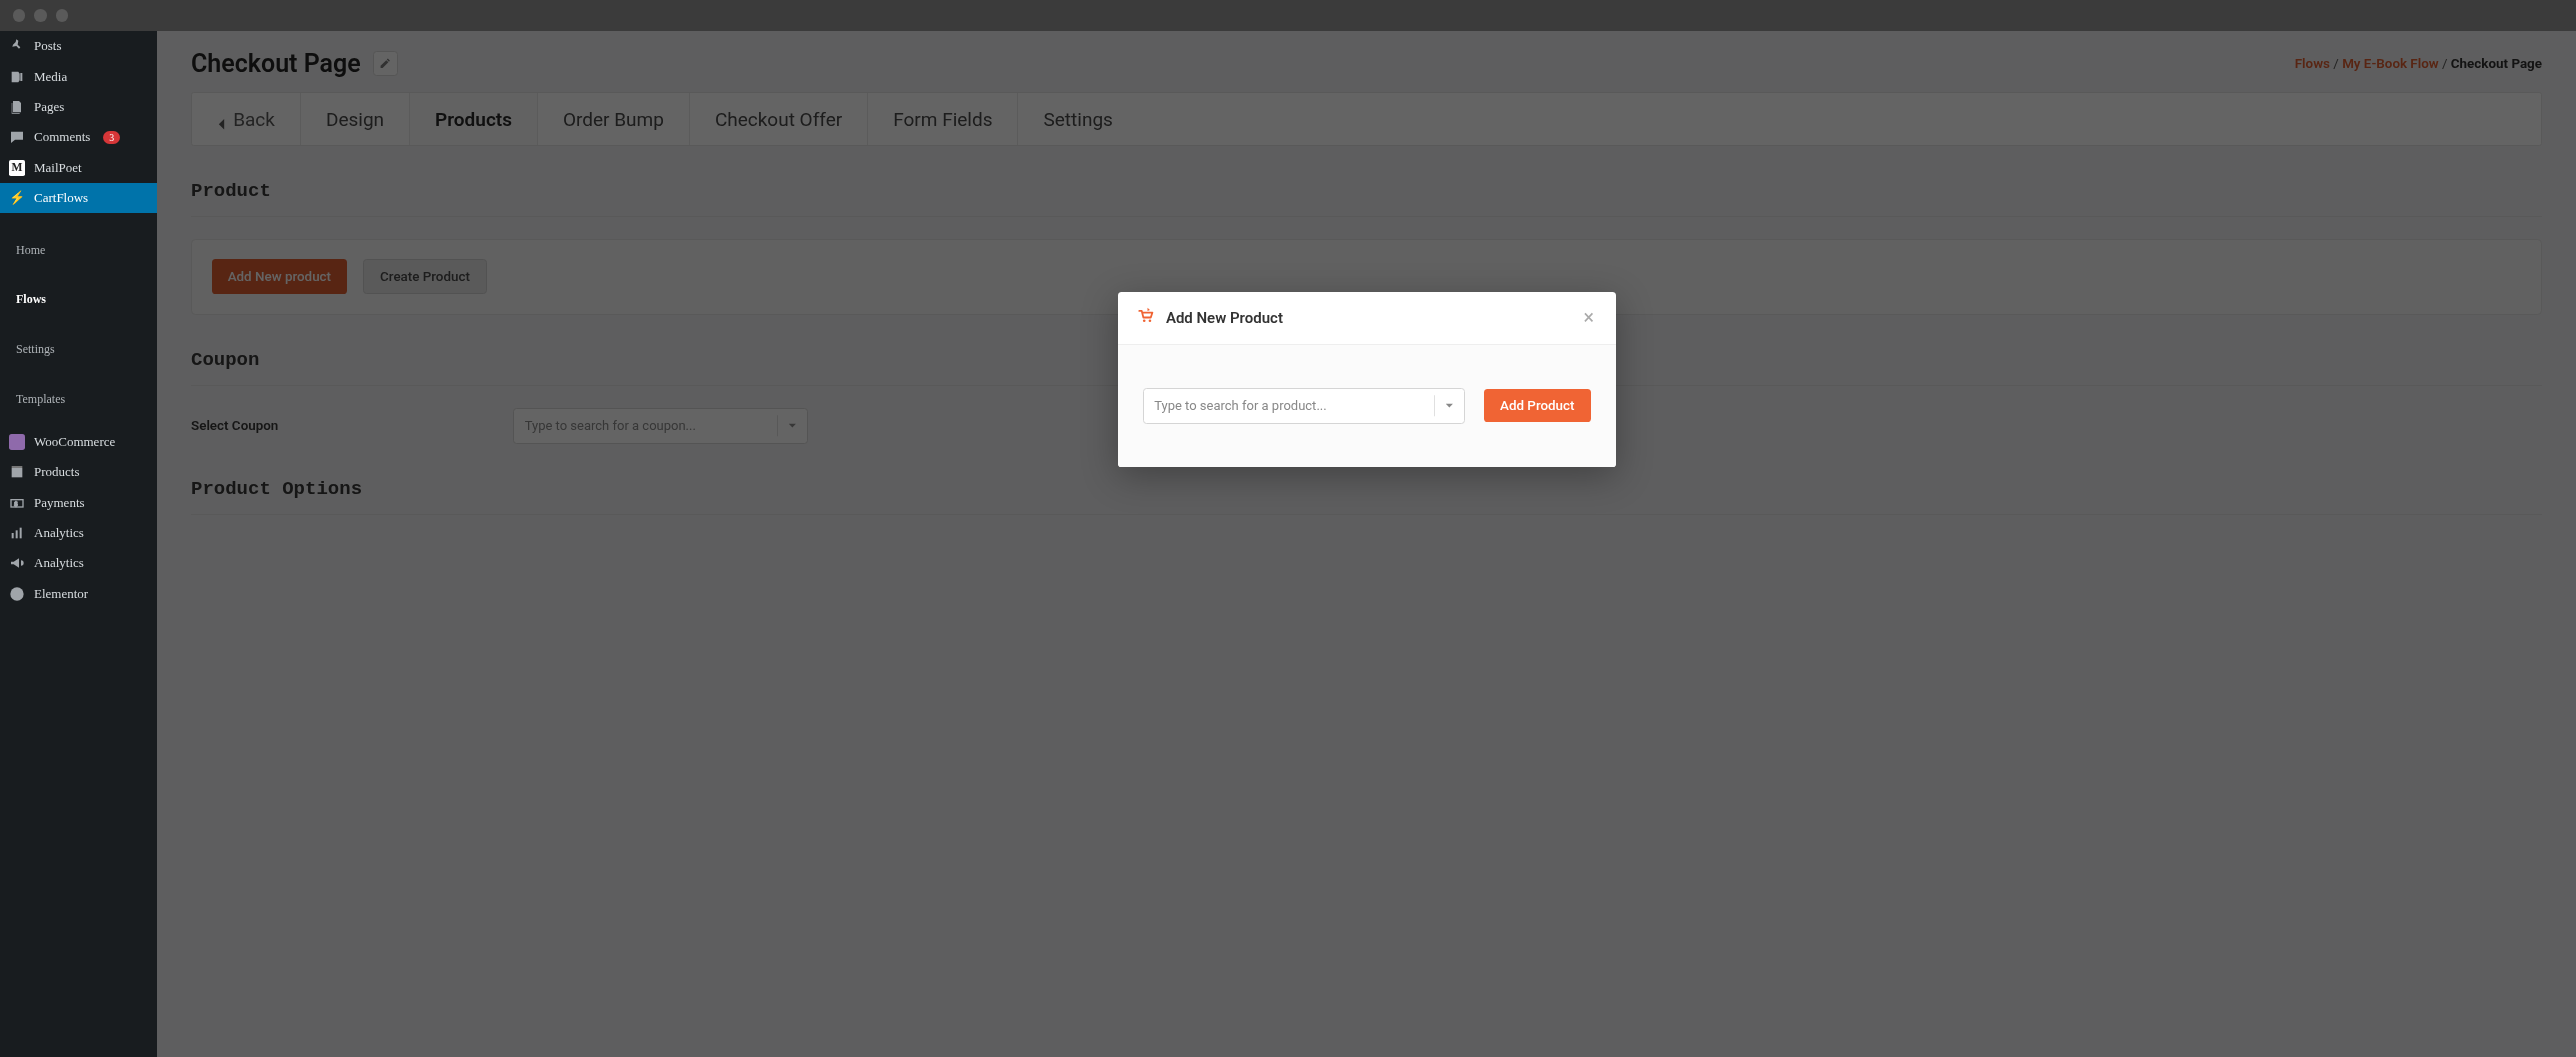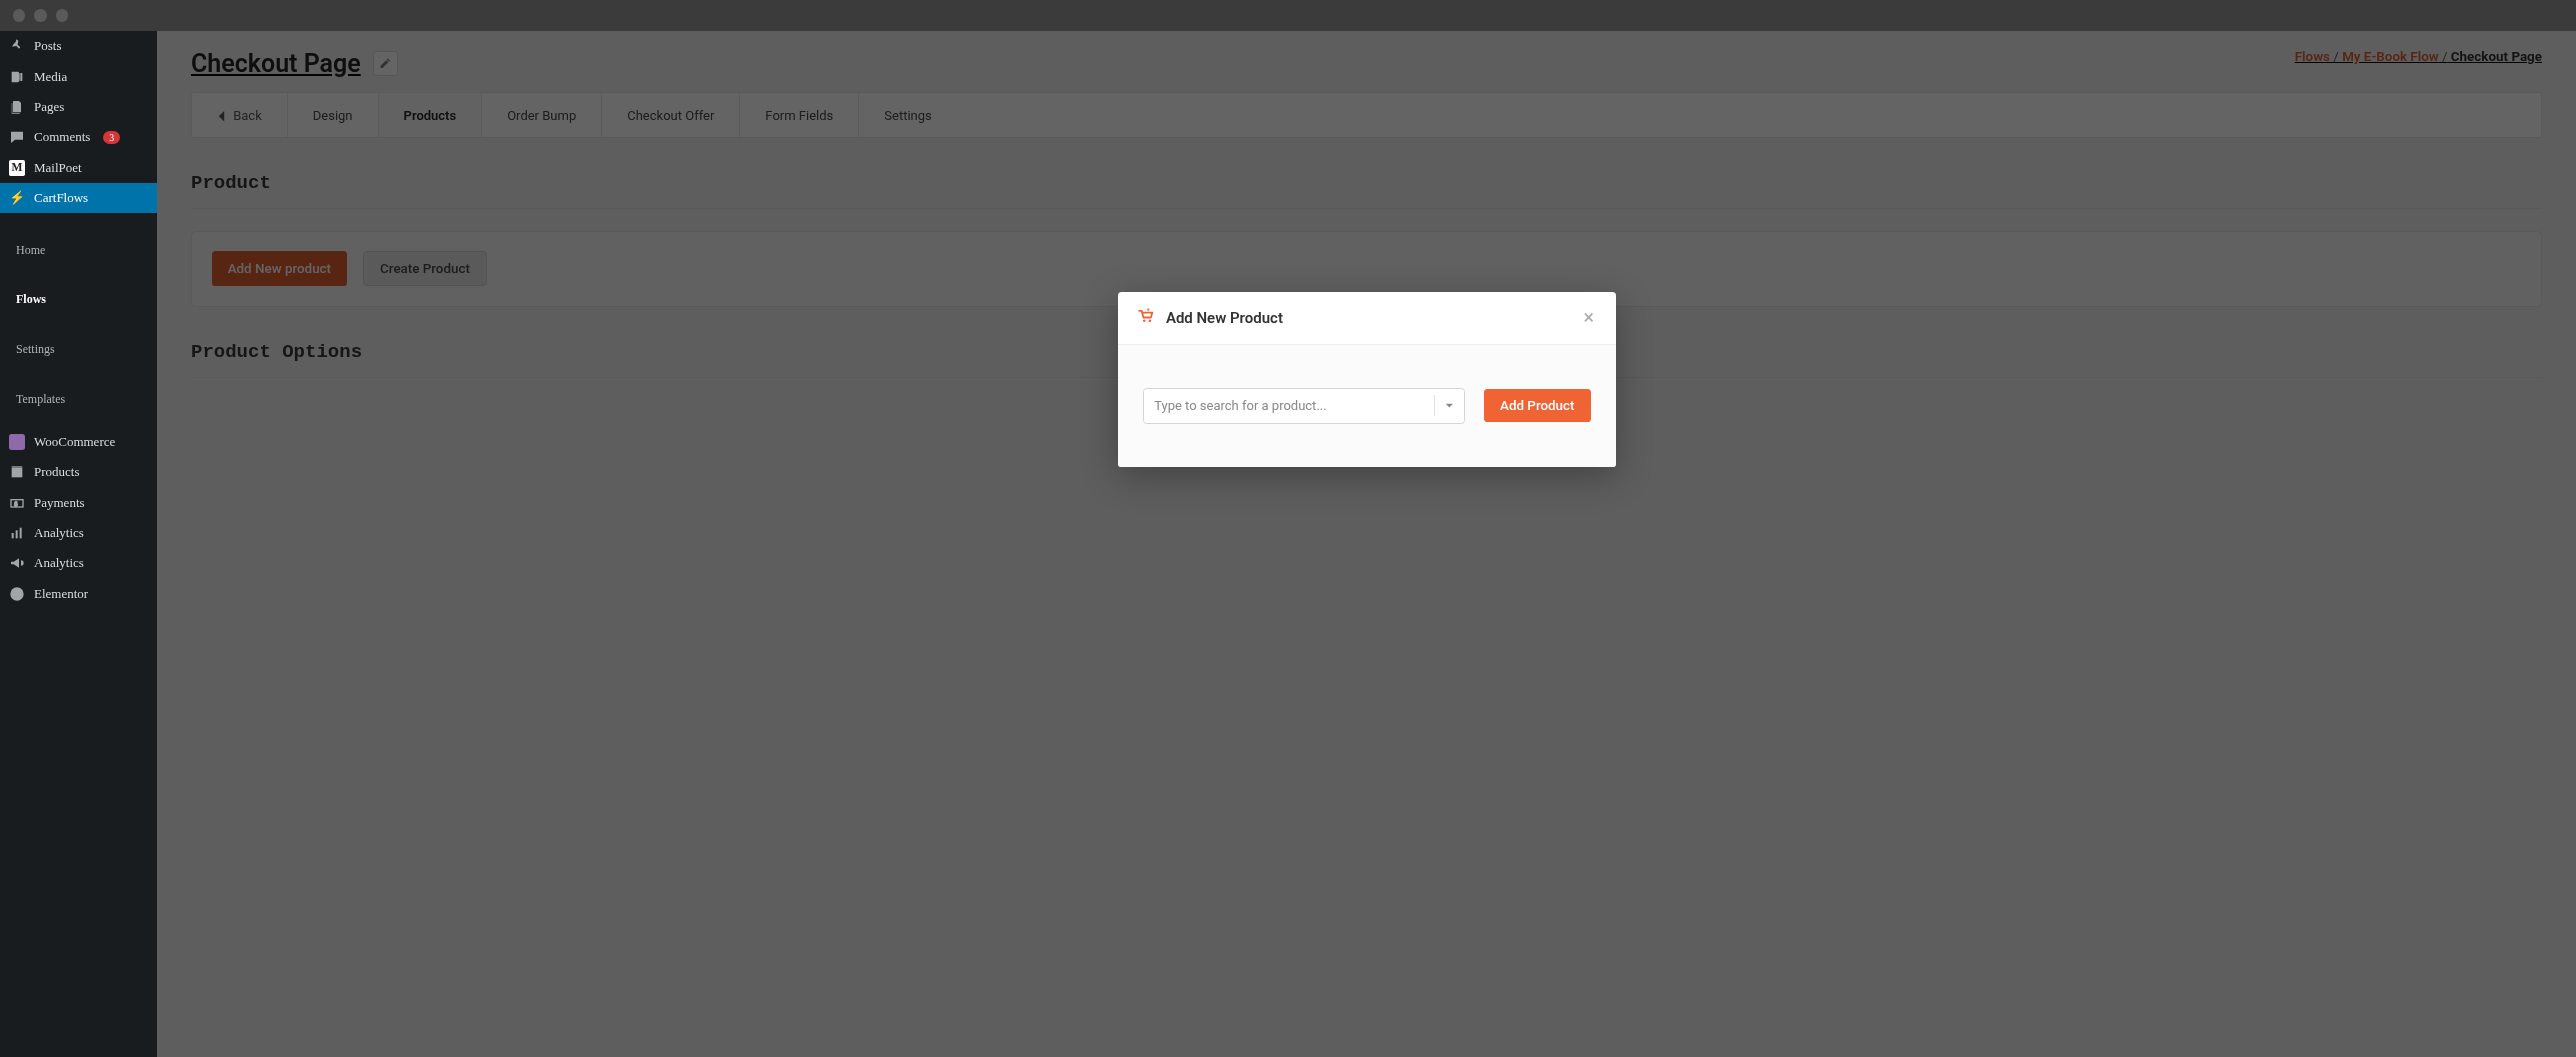--- a/index.html
+++ b/index.html
@@ -23,30 +23,30 @@
   .wp-sidebar .icon { width: 16px; height: 16px; color: #a0a5aa; display:inline-flex; align-items:center; justify-content:center; }
   .wp-sidebar .menu-item.active .icon { color:#fff; }
   .wp-sidebar .badge { background:#d63638; color:#fff; border-radius:9px; font-size:9.8px; padding:0.9px 6.3px; margin-left:3.6px; }
   .wp-sidebar .icon svg { width:16px; height:16px; }
   .mailpoet-ico { background:#fff; color:#222; width:16px; height:16px; border-radius:1.8px; font-weight:700; font-size:11.6px; display:flex; align-items:center; justify-content:center; }
   .cart-ico { font-weight:700; color:#f06434; }
   .woo-ico { background:#8f6aab; width:16px; height:16px; border-radius:2.7px; }
 
   
   .main { flex:1; background:#f0f0f1; position:relative; }
-  .header-row { display:flex; justify-content:space-between; align-items:flex-start; padding:18px 34px 14.3px;text-decoration:underline; }
+  .header-row { display:flex; justify-content:space-between; align-items:center; padding:18px 34px 14.3px; }
   .page-title-wrap { display:flex; align-items:center; gap:12.5px; }
   .page-title { font-size:25px; font-weight:600; color:#1e1e1e; }
   .edit-btn { width:25px; height:25px; border:0.9px solid #d7d7d7; border-radius:3.6px; display:flex; align-items:center; justify-content:center; background:#fff; color:#7a7a7a; }
   .breadcrumbs { font-size:13.4px; color:#555;margin-left:8px; }
   .breadcrumbs .link { color:#e05a2b; font-weight:600; }
   .breadcrumbs .strong { color:#2c2c2c; font-weight:700; }
 
   .tabstrip { display:flex; background:#fff; border:0.9px solid #e1e1e1; margin:0 34px; border-radius:2.7px; }
-  .tabstrip .tab { padding:14.3px 25px; font-size:13px; color:#444; border-right:0.9px solid #e8e8e8; display:flex; align-items:flex-end; gap:7.2px; cursor:pointer; }
+  .tabstrip .tab { padding:14.3px 25px; font-size:19px; color:#444; border-right:0.9px solid #e8e8e8; display:flex; align-items:flex-end; gap:7.2px; cursor:pointer; }
   .tabstrip .tab.back { color:#555; }
   .tabstrip .tab.active { font-weight:600; color:#222; background:#fafafa; }
 
   .panel { margin:34px 34px 0; }
   .section-title { font-size:19px; font-weight:600; color:#333; margin-bottom:14.3px;font-family:Liberation Mono, monospace; }
   .divider { height:0.9px; background:#e3e3e3; margin-bottom:21.5px; }
   .product-box { border:0.9px solid #e1e1e1; border-radius:4.5px; padding:19.7px; background:#f7f7f7; display:flex; gap:16px; }
   .btn { display:inline-flex; align-items:center; justify-content:center; padding:9px 16px; border-radius:3.6px; font-size:13.4px; font-weight:500; cursor:pointer; }
   .btn.primary { background:#e05a2b; color:#fff; }
   .btn.secondary { background:#e5e5e5; border:0.9px solid #d0d0d0; color:#444; }
@@ -236,20 +236,35 @@
       <div class="product-box">
         <div class="btn primary">
             <span>Add New product</span>
           </div>
         <div class="btn secondary">
             <span>Create Product</span>
           </div>
       </div>
     </div>
 
+    <div class="panel">
+      <div class="section-title">Coupon</div>
+      <div class="divider"></div>
+      <div class="coupon-row">
+        <div class="coupon-label">Select Coupon</div>
+        <div class="select-ctl">
+          <span>Type to search for a coupon...</span>
+          <span class="arrow">
+            <svg width="10.7" height="10.7" viewBox="0 0 12 12" fill="currentColor">
+                <path d="M2 4l4 4 4-4z"></path>
+              </svg>
+          </span>
+        </div>
+      </div>
+    </div>
 
     <div class="panel">
       <div class="section-title">Product Options</div>
       <div class="divider"></div>
     </div>
 
     <div class="overlay-wrap">
       <div class="overlay"></div>
       <div class="modal">
         <div class="modal-head">

